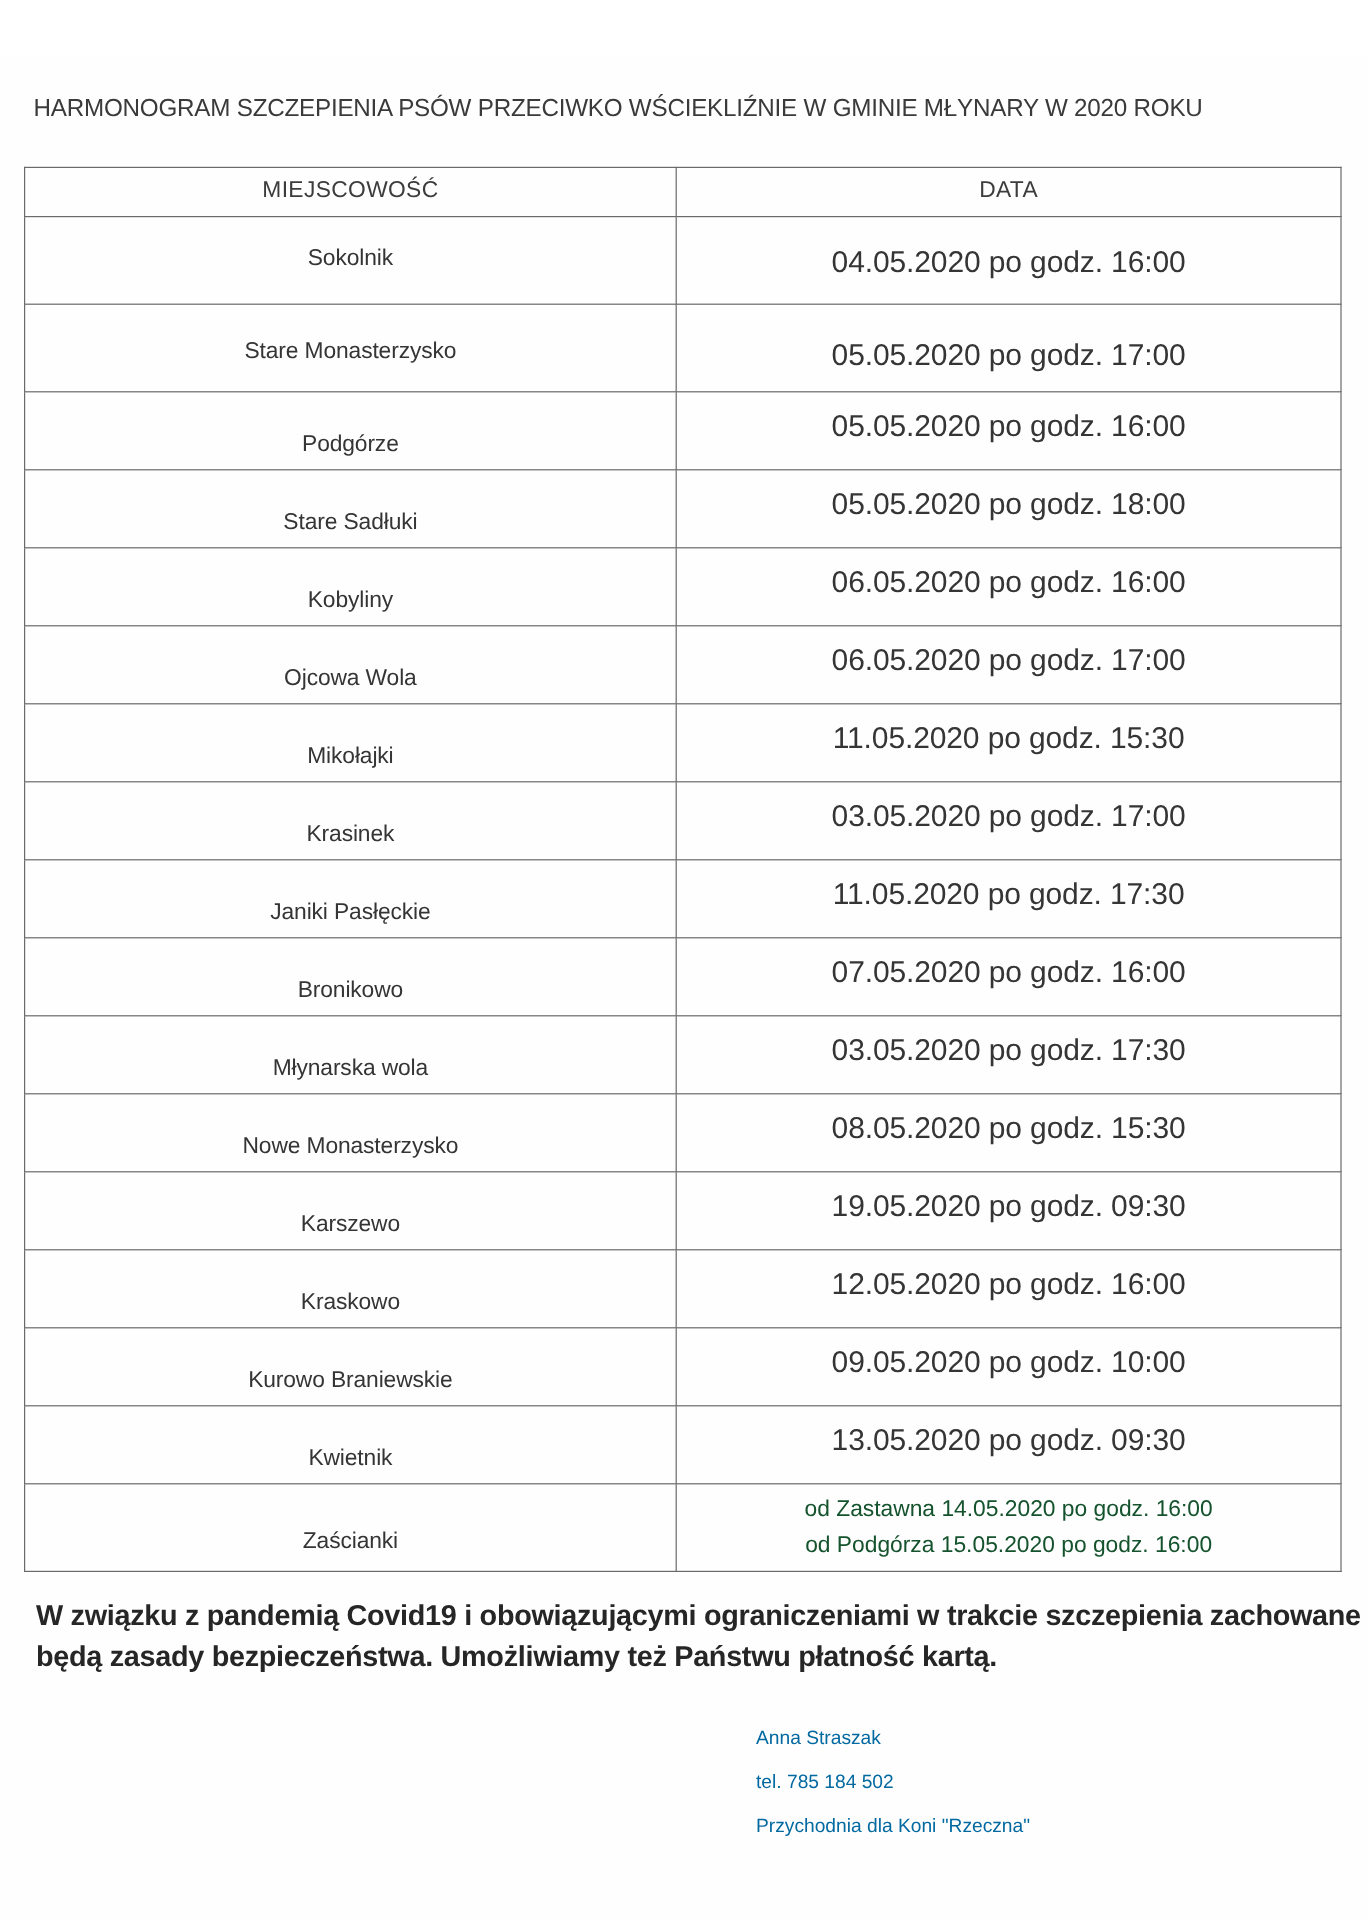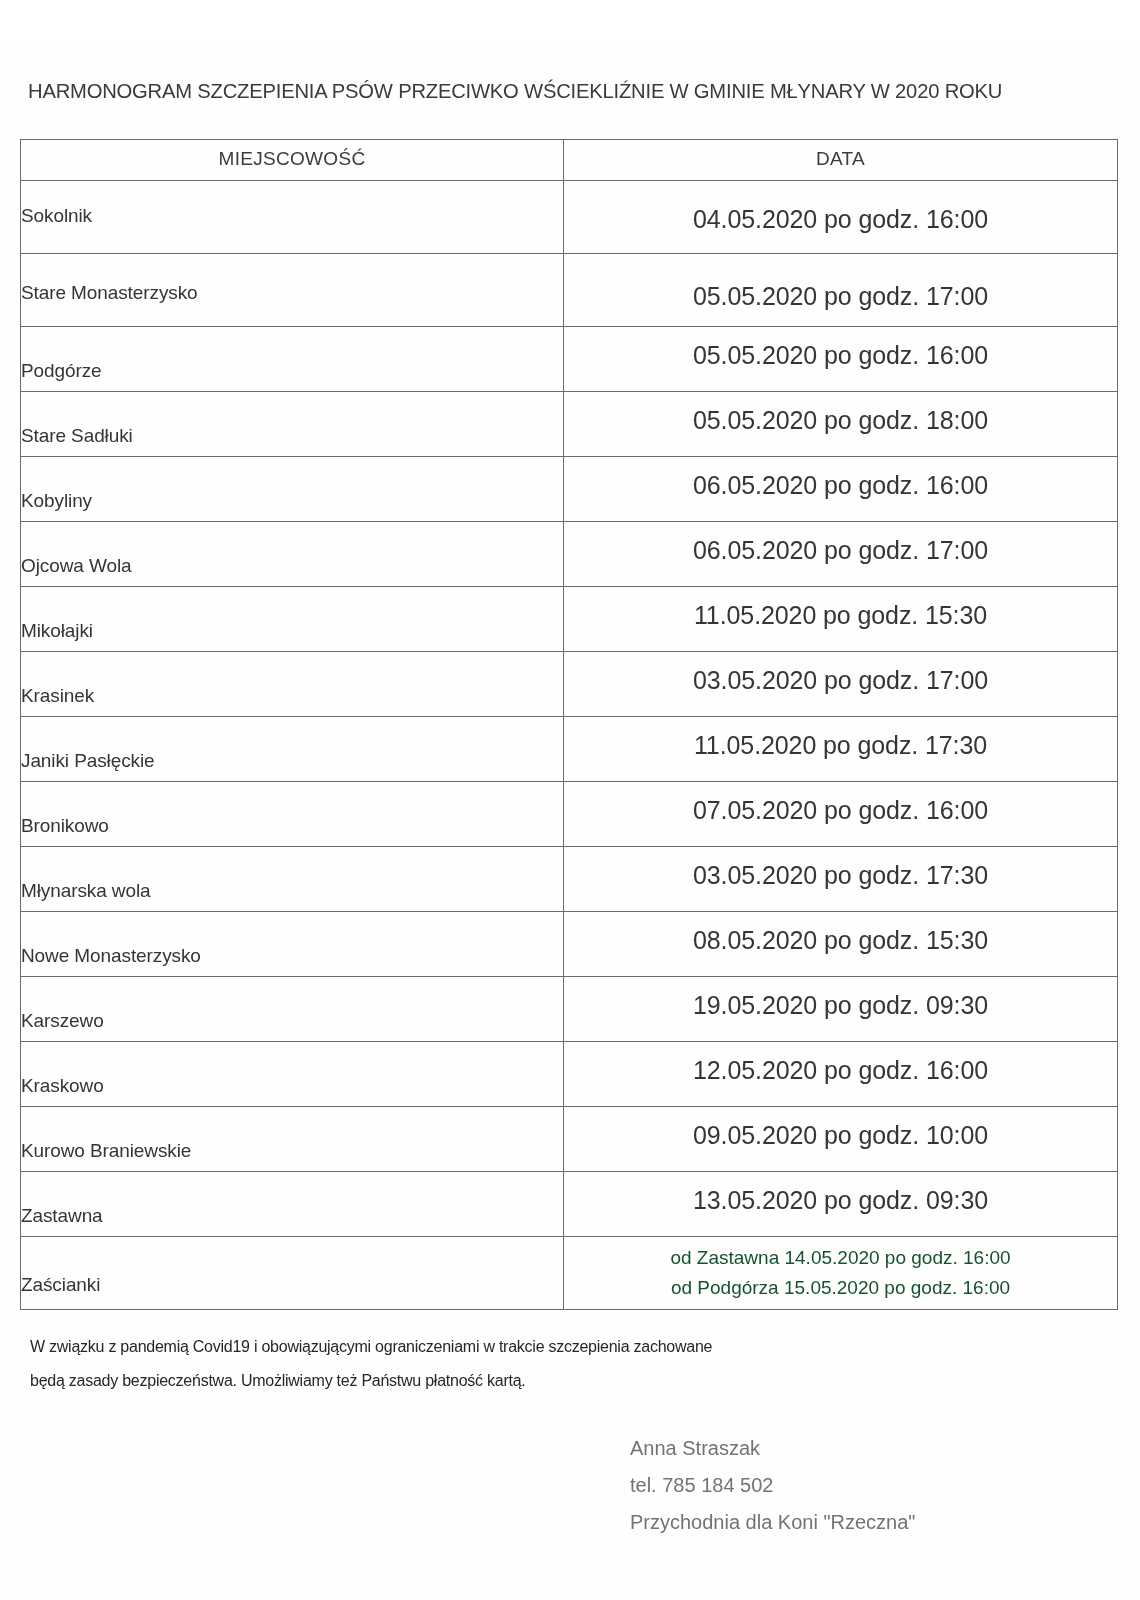--- a/index.html
+++ b/index.html
@@ -74,20 +74,21 @@
     padding-top: 8px;
   }
 
   .data-row td {
     height: 64px;
   }
 
   
   .place-cell .txt {
     display: block;
+    text-align: center;
     font-size: 19px;
     color: #353535;
     padding-top: 33px;
     white-space: nowrap;
     letter-spacing: -0.1px;
   }
   
   .date-cell .txt {
     display: block;
     text-align: center;
@@ -123,35 +124,35 @@
     line-height: 30px;
     white-space: nowrap;
   }
 
   
   .notice {
     position: absolute;
     left: 30px;
     top: 1283px;
     width: 1075px;
-    font-size: 16px;
-    font-weight: normal;
+    font-size: 24px;
+    font-weight: bold;
     color: #262626;
     line-height: 34px;
     letter-spacing: -0.25px;
   }
   .notice .line { display: block; white-space: nowrap; }
 
   
   .signature {
     position: absolute;
     left: 630px;
     top: 1383px;
-    font-size: 20px;
-    color: #737373;
+    font-size: 16px;
+    color: #0369a1;
     line-height: 37px;
   }
   .signature .line { display: block; white-space: nowrap; }
 </style>
 </head>
 <body>
 
 <div class="page">
 
   <div class="doc-title">HARMONOGRAM SZCZEPIENIA PSÓW PRZECIWKO WŚCIEKLIŹNIE W GMINIE MŁYNARY W 2020 ROKU</div>
@@ -303,21 +304,21 @@
         <td class="place-cell">
           <span class="txt">Kurowo Braniewskie</span>
         </td>
         <td class="date-cell">
           <span class="txt">09.05.2020 po godz. 10:00</span>
         </td>
       </tr>
 
       <tr class="data-row">
         <td class="place-cell">
-          <span class="txt">Zastawna</span>
+          <span class="txt">Kwietnik</span>
         </td>
         <td class="date-cell">
           <span class="txt">13.05.2020 po godz. 09:30</span>
         </td>
       </tr>
 
       <tr class="data-row row-last">
         <td class="place-cell">
           <span class="txt">Zaścianki</span>
         </td>

